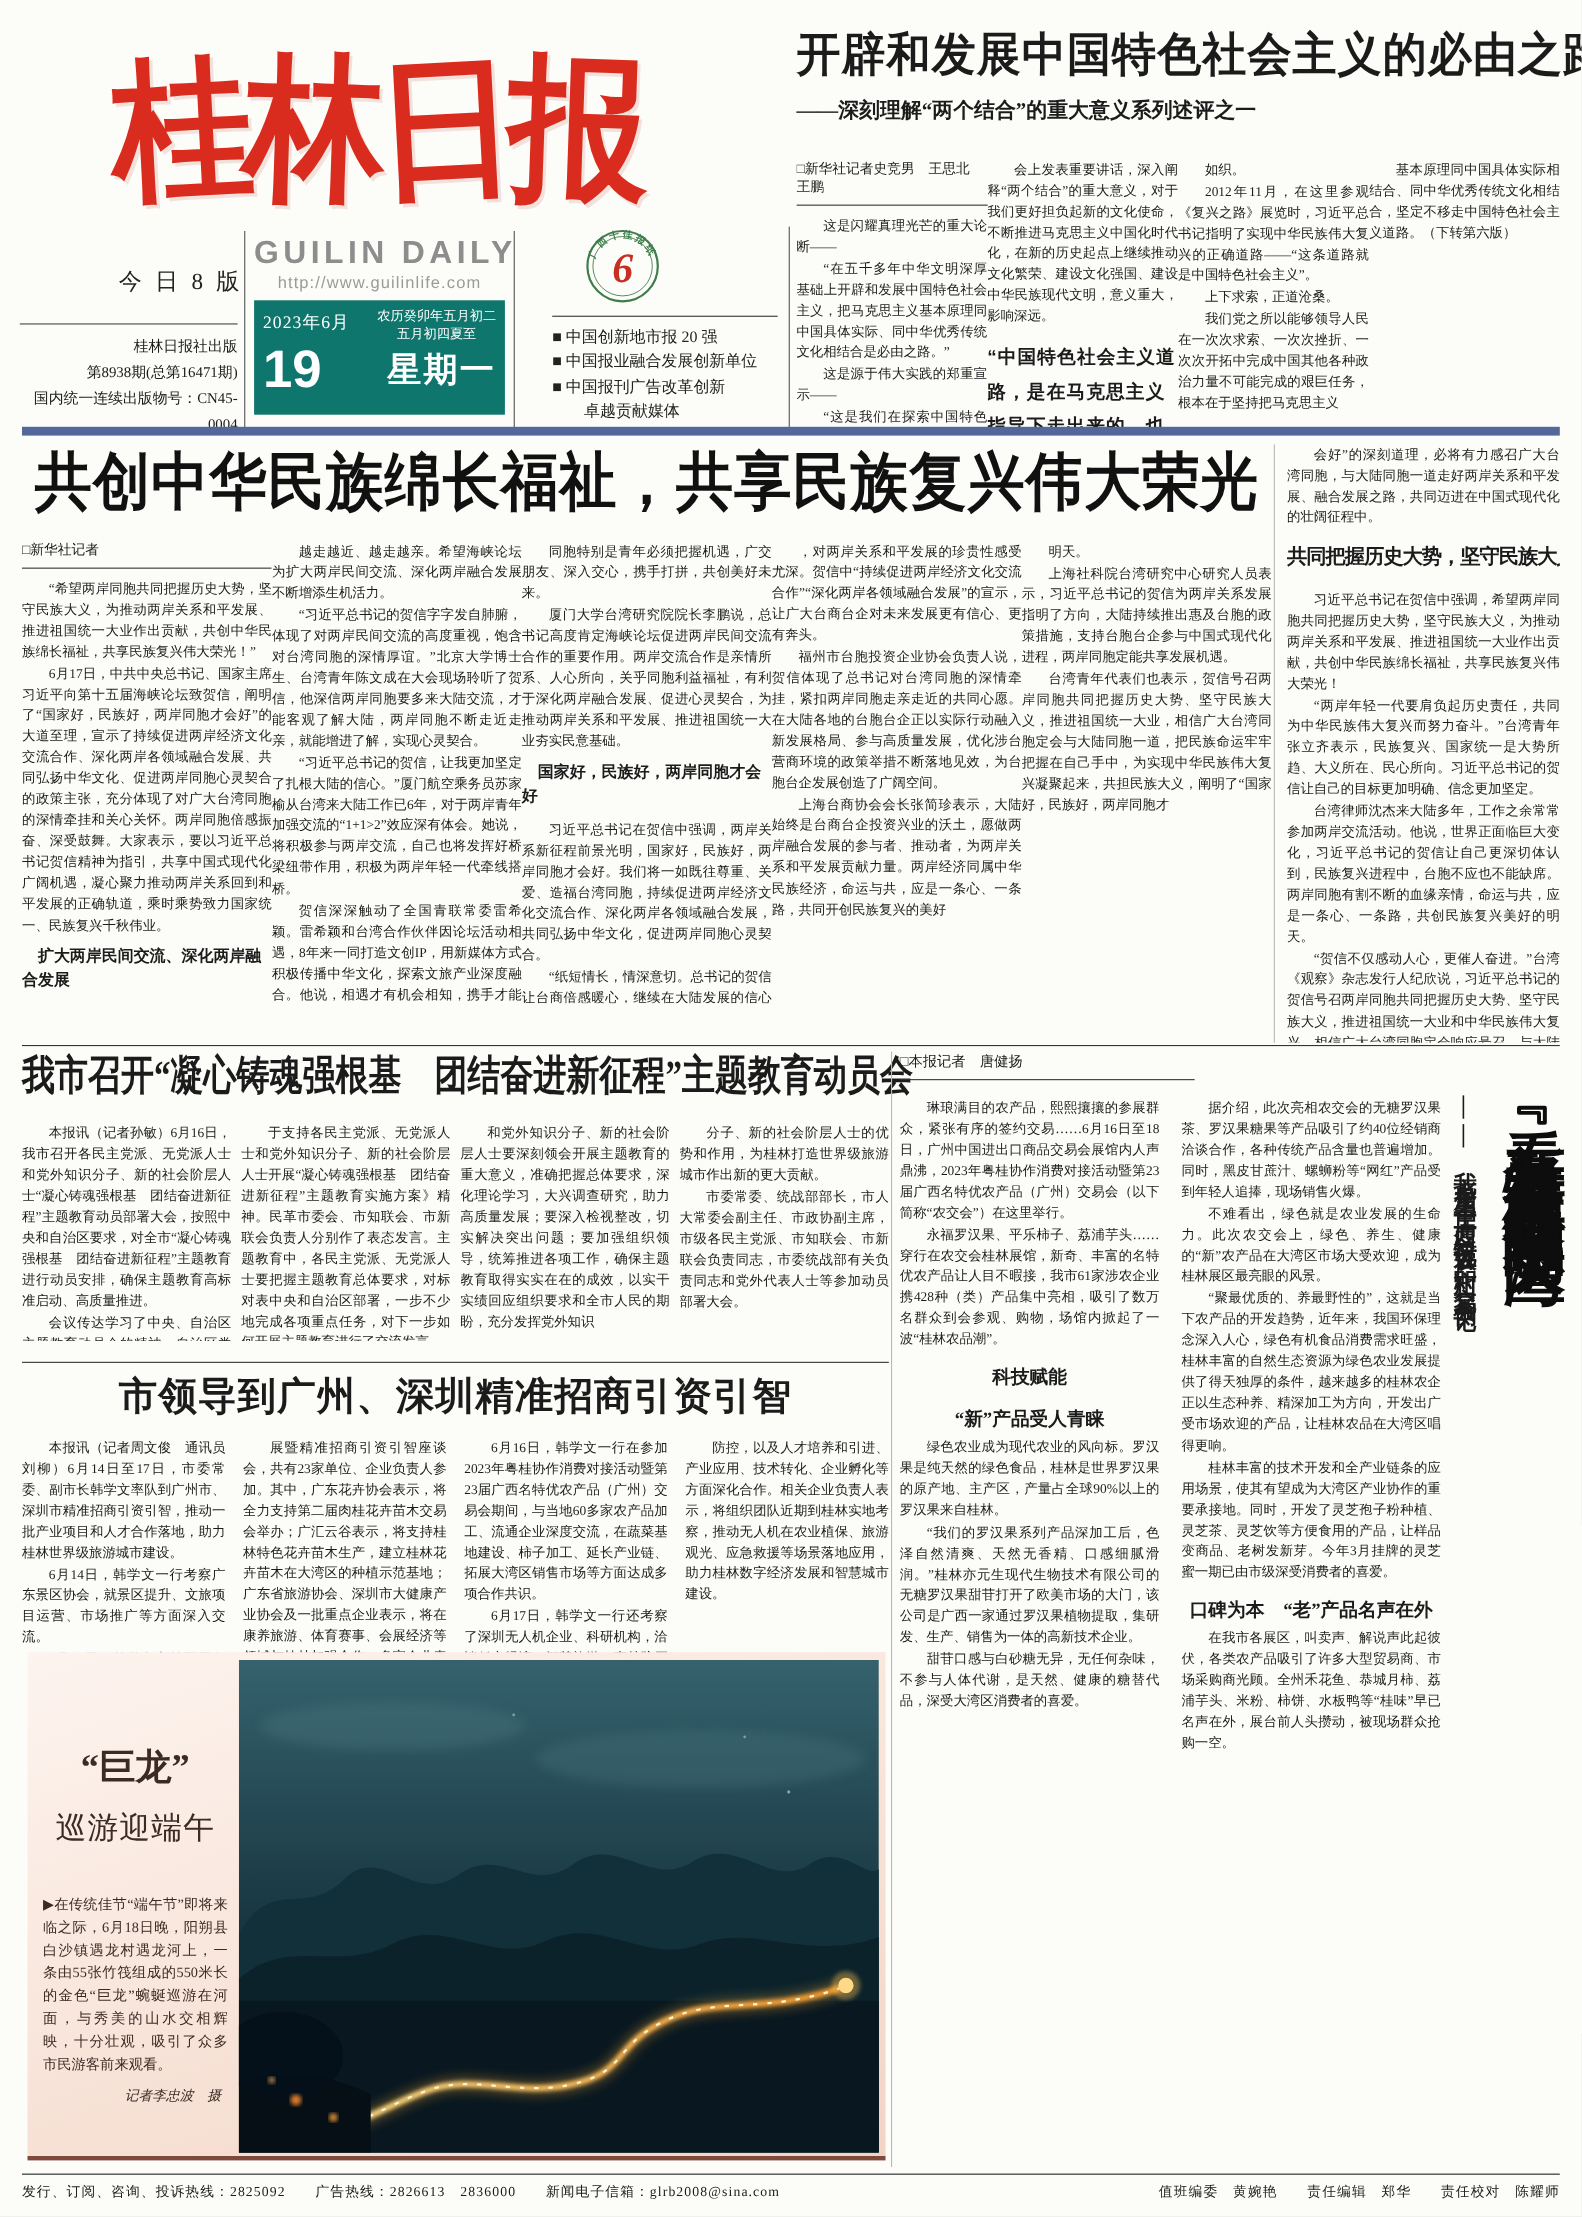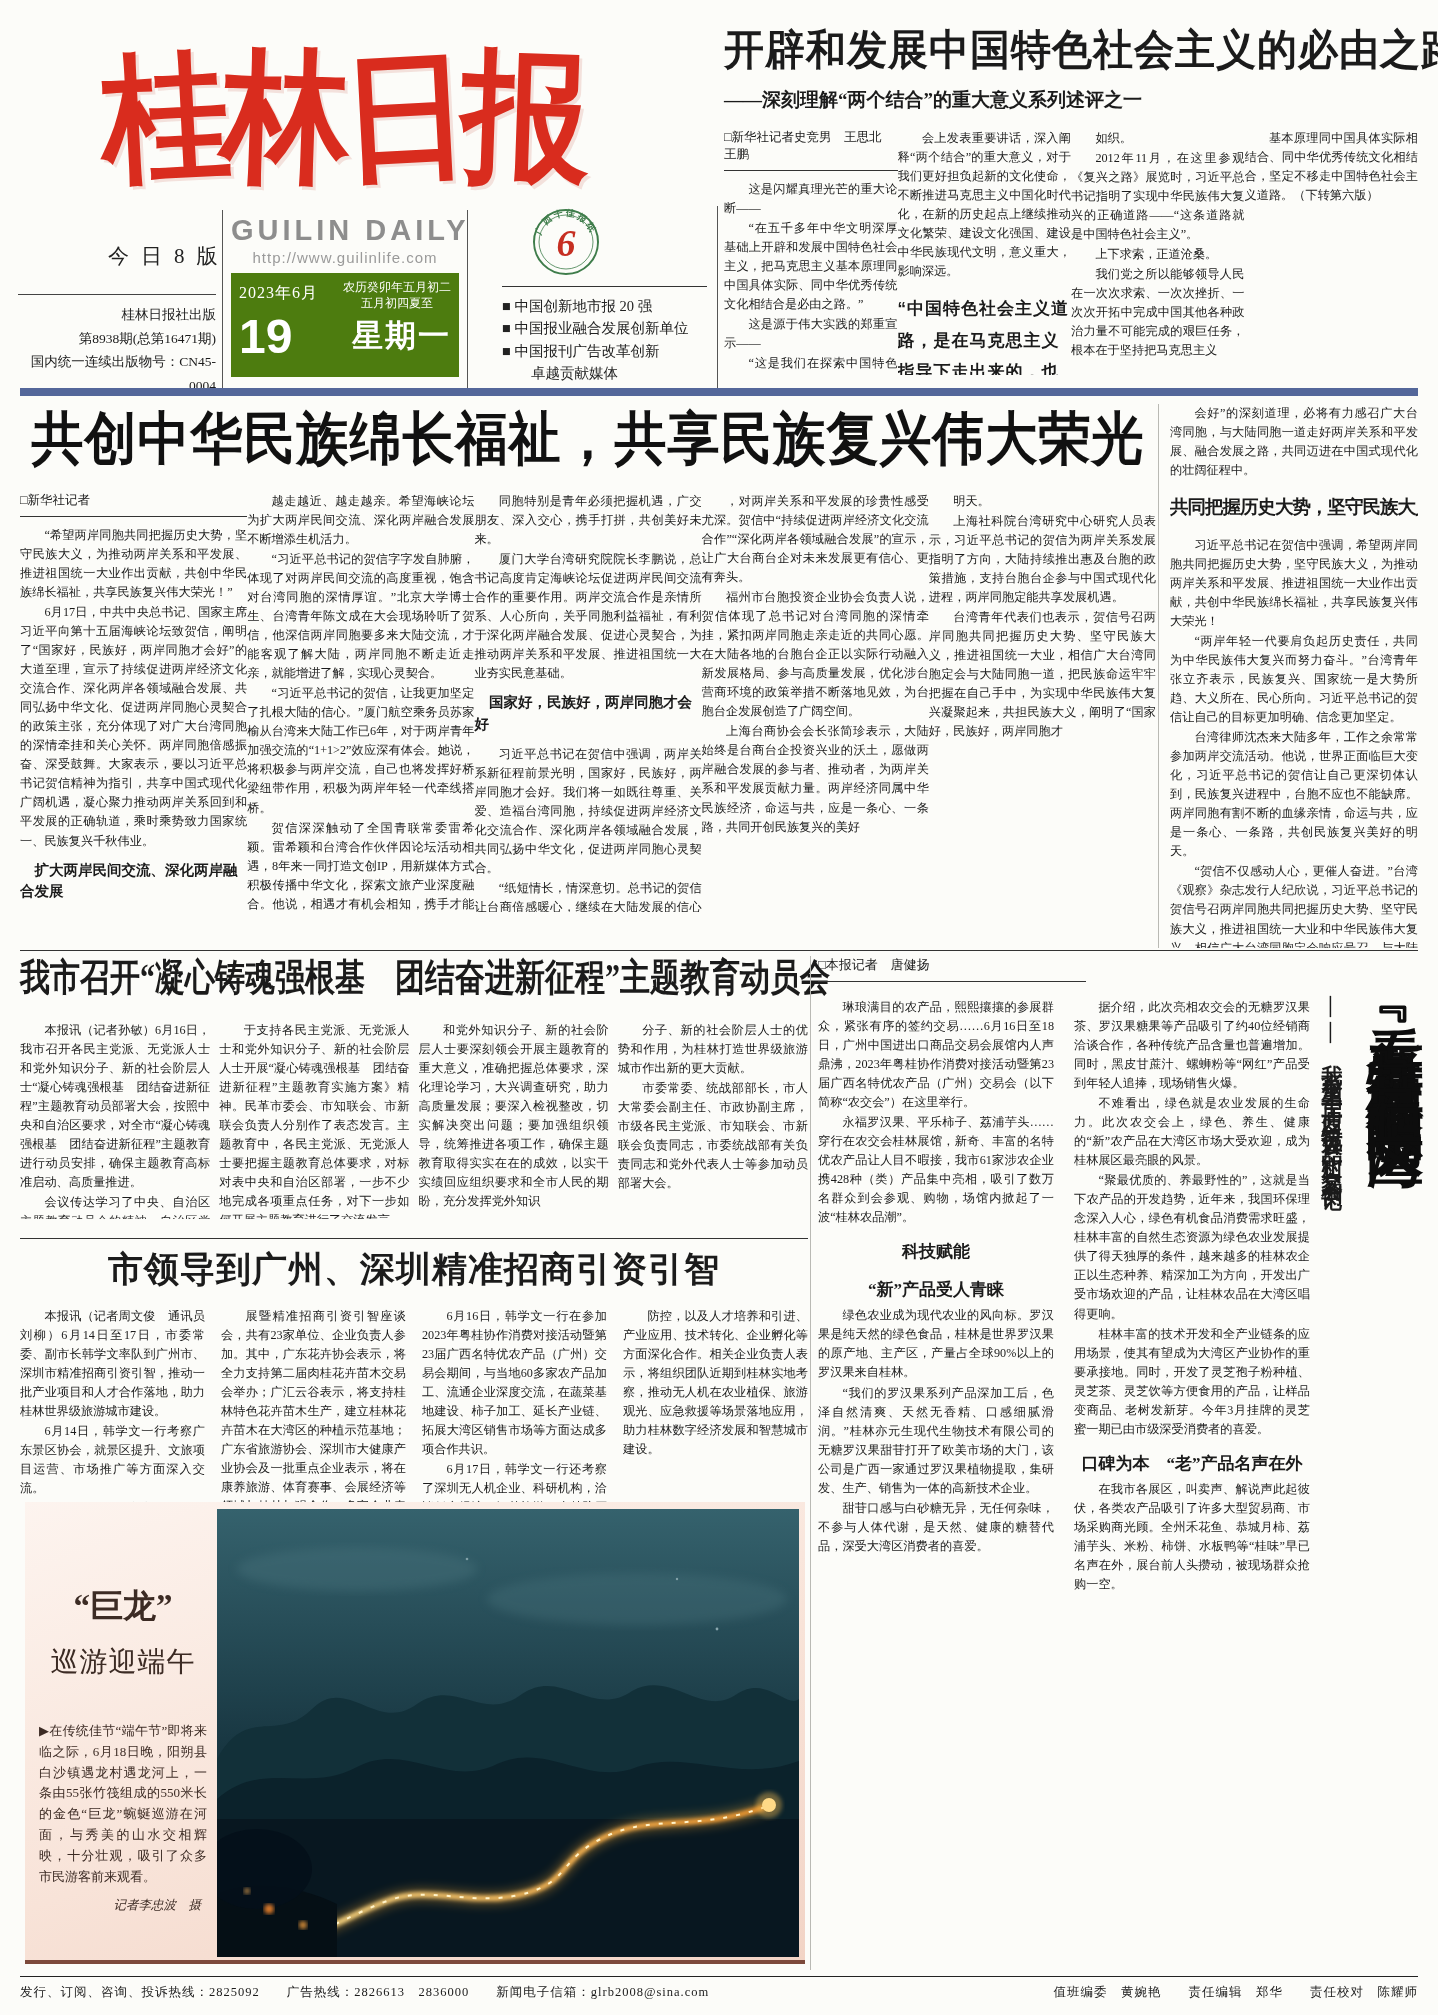--- a/index.html
+++ b/index.html
@@ -14,21 +14,21 @@
     font-family:"Liberation Serif",serif; transform:rotate(-3deg) scaleY(1.08); display:inline-block;
     text-shadow:3px 3px 0 rgba(180,30,20,.12); letter-spacing:-8px; }
   .masthead-title span:nth-child(2n){ transform:rotate(2deg) scaleY(1.12); }
   .edition-note{ position:absolute; left:108px; top:242px; font-size:21px; letter-spacing:12px; color:#222; }
 
   .gd-box{ position:absolute; left:222px; top:210px; width:246px; height:180px;
     border-left:1px solid #555; border-right:1px solid #555; padding:4px 8px 0 8px; text-align:center; }
   .gd-title{ font-family:"Liberation Sans","DejaVu Sans",sans-serif; font-weight:800; color:#8d8d8d;
     font-size:29px; letter-spacing:4px; white-space:nowrap; }
   .gd-url{ font-family:"Liberation Sans",sans-serif; color:#9a9a9a; font-size:15px; letter-spacing:1px; margin-top:2px; }
-  .date-box{ margin-top:7px; background:#4d7c0f; color:#fff; height:104px; padding:6px 8px 4px 8px; text-align:left; }
+  .date-box{ margin-top:7px; background:#0f766e; color:#fff; height:104px; padding:6px 8px 4px 8px; text-align:left; }
   .date-row1{ display:flex; justify-content:space-between; align-items:flex-start; }
   .date-ym{ font-size:16px; letter-spacing:1px; padding-top:4px; }
   .date-lunar{ font-size:12px; text-align:center; line-height:1.35; }
   .date-row2{ display:flex; justify-content:space-between; align-items:flex-end; margin-top:2px; }
   .date-day{ font-size:48px; font-weight:bold; font-family:"Liberation Sans",sans-serif; line-height:1; }
   .date-week{ font-size:31px; font-weight:bold; letter-spacing:2px; padding-bottom:4px; }
 
   .pub-info{ position:absolute; left:18px; top:294px; width:198px; text-align:right;
     font-size:13.5px; line-height:1.75; border-top:1px solid #444; padding-top:8px; }
 
@@ -36,21 +36,21 @@
     border-right:1px solid #555; padding:0 10px 0 30px; }
   .seal{ width:72px; height:72px; margin-left:28px; }
   .honor-rule{ border-top:1px solid #333; margin:4px 0 8px 0; }
   .honors{ list-style:none; font-size:14.5px; line-height:1.55; color:#222; white-space:nowrap; }
 
   
   .top-article{ position:absolute; left:724px; top:22px; width:694px; height:360px; }
   .top-headline{ font-size:40px; font-weight:bold; text-align:center; letter-spacing:1px;
     transform:scaleY(1.05); white-space:nowrap; }
   .top-subhead{ font-size:19px; font-weight:bold; text-align:left; margin-top:10px; }
-  .top-cols{ display:flex; margin-top:16px; height:246px; overflow:hidden; }
+  .top-cols{ display:flex; margin-top:32px; height:246px; overflow:hidden; }
 
   .col{ flex:1; overflow:hidden; }
   .col p.para{ font-size:12.2px; line-height:1.56; text-align:justify; text-indent:2em; margin-bottom:1px; }
   .col p.byline{ font-size:12.5px; border-bottom:1px solid #333; padding-bottom:7px; margin-bottom:9px; }
   .col p.sub-inline{ font-family:"Liberation Sans","DejaVu Sans",sans-serif; font-weight:bold;
     font-size:14.5px; margin:9px 0; text-indent:1em; line-height:1.5; }
   .col p.pullquote{ font-family:"Liberation Sans",sans-serif; font-weight:bold; font-size:17px;
     line-height:1.85; margin:12px 0; text-indent:0; letter-spacing:1px; }
 
   .blue-band{ position:absolute; left:20px; top:388px; width:1398px; height:8px; background:#54679a; }

